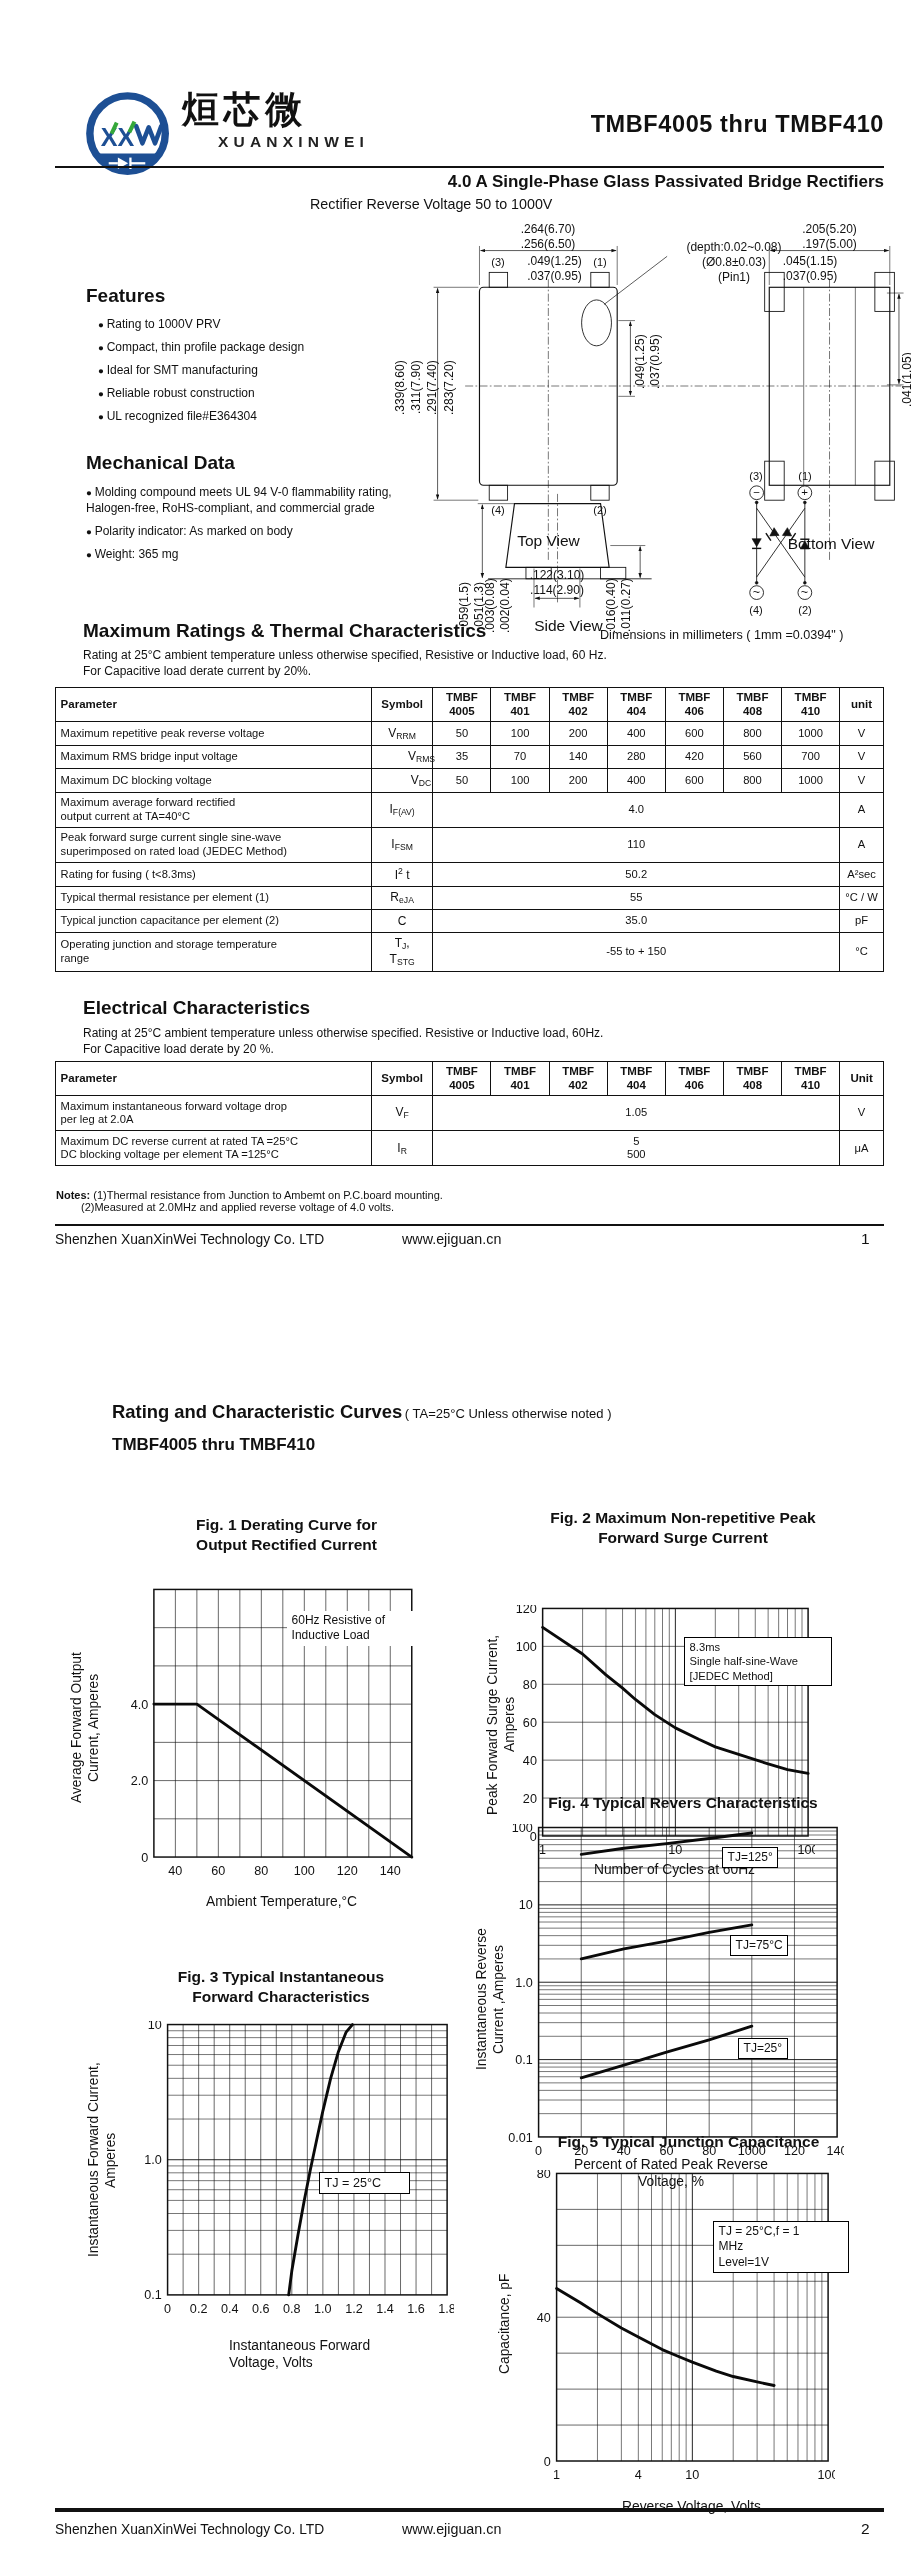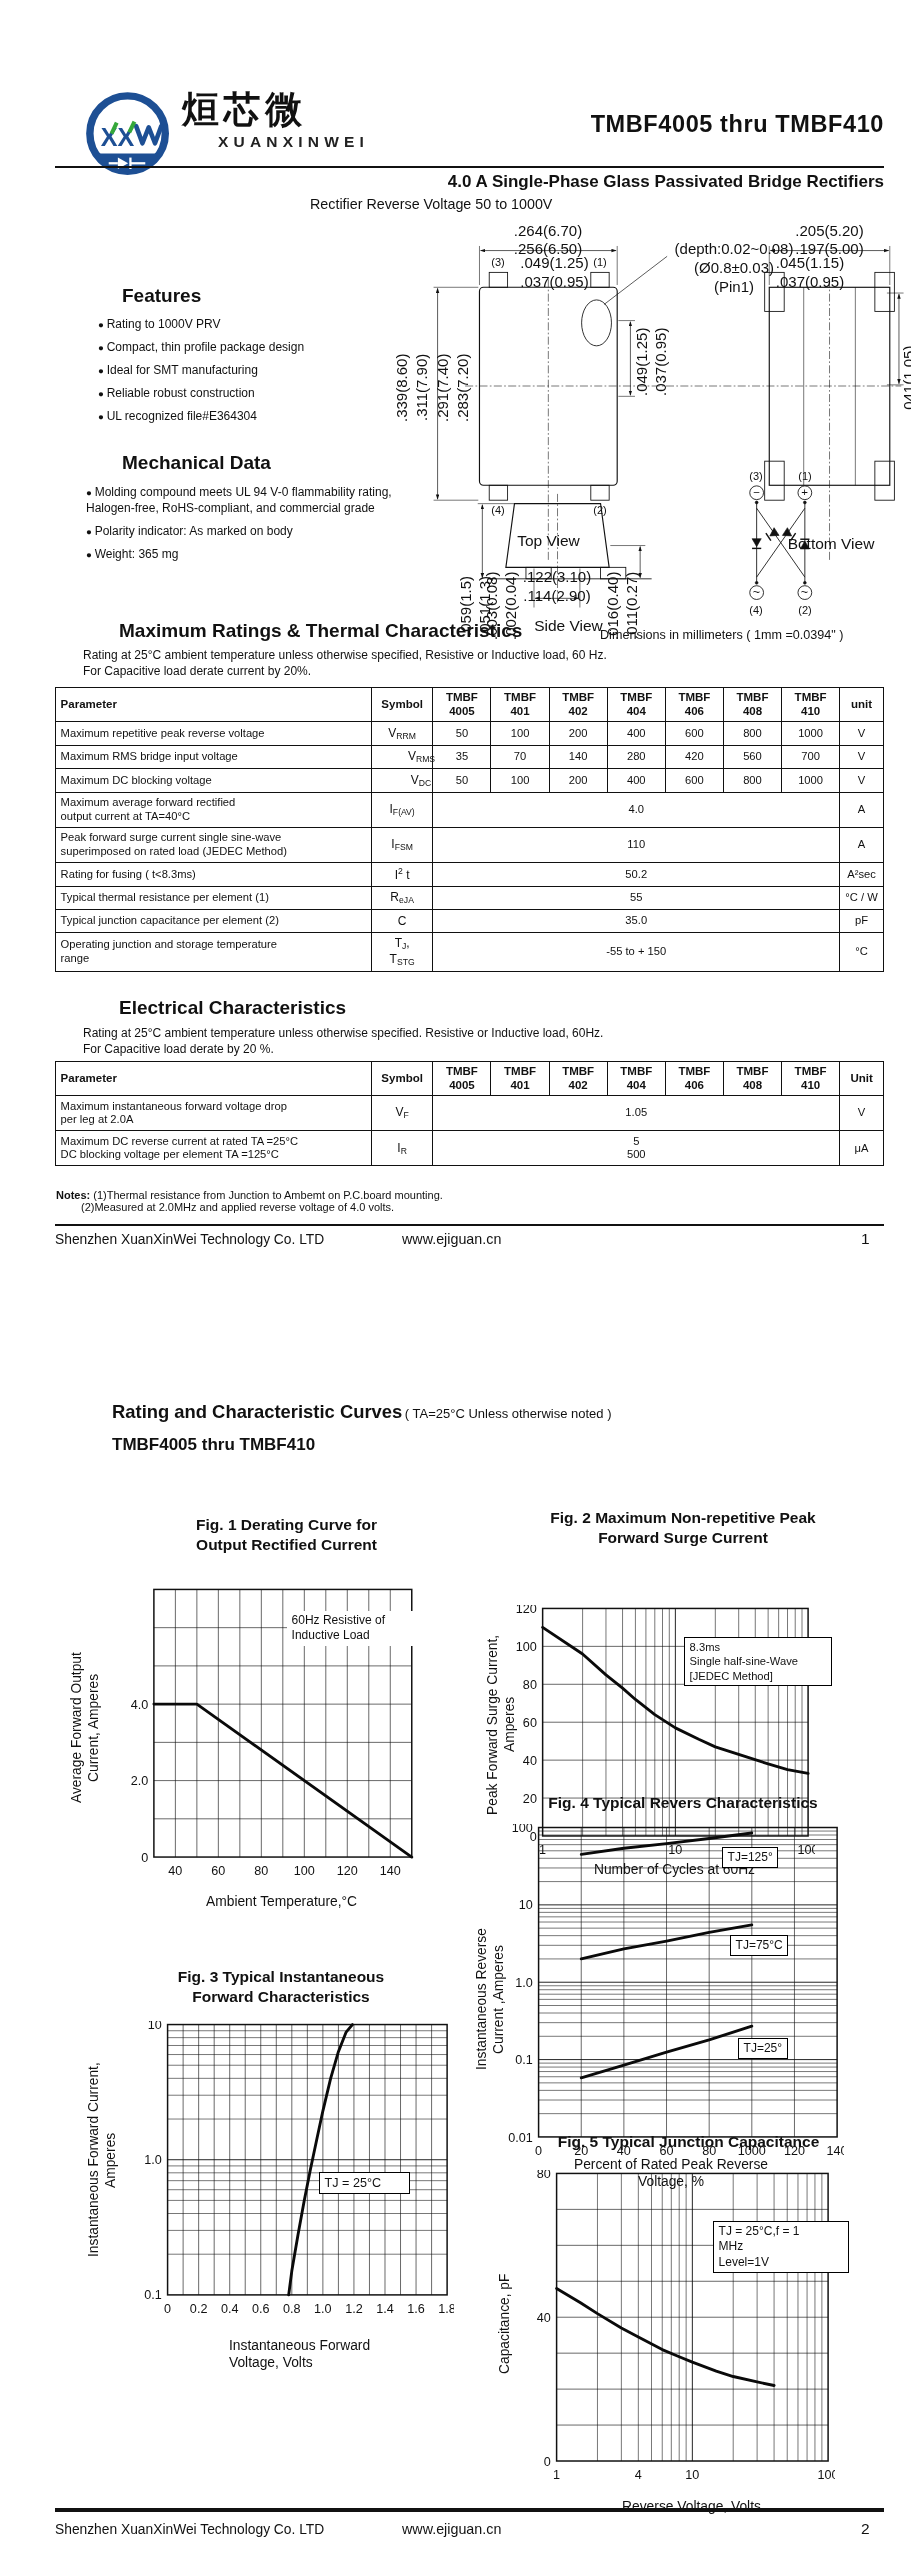--- a/index.html
+++ b/index.html
@@ -10,28 +10,28 @@
   .bold{font-weight:bold;}
   .hline{position:absolute;background:#111;}
   
   #part-title{position:absolute;right:28px;top:111px;width:470px;text-align:right;
               font-size:23.5px;font-weight:bold;letter-spacing:0.6px;}
   #subtitle{position:absolute;right:28px;top:172px;width:574px;text-align:right;font-size:17px;font-weight:bold;}
   #subtitle2{position:absolute;right:28px;top:196px;width:574px;text-align:left;font-size:14.3px;}
   #logo-cn{position:absolute;left:182px;top:85px;font-size:37px;font-weight:bold;letter-spacing:4.6px;}
   #logo-en{position:absolute;left:185px;top:133px;font-size:15.5px;letter-spacing:5.2px;font-weight:600;color:#222;margin-left:33px;}
   
-  .h2{position:absolute;font-size:19px;font-weight:bold;margin-left:36px;}
+  .h2{position:absolute;font-size:19px;font-weight:bold;}
   .subtxt{position:absolute;font-size:12px;}
   .bullet::before{content:"● ";font-size:9.8px;}
   .blist{position:absolute;font-size:12px;line-height:1.3;}
   .blist .bullet{margin-bottom:7.5px;}
   
   #drawings{position:absolute;left:402px;top:224px;width:505px;height:425px;}
-  #drawings .dl{position:absolute;font-size:15px;text-align:center;line-height:1.25;white-space:pre-line;}
+  #drawings .dl{position:absolute;font-size:12px;text-align:center;line-height:1.25;white-space:pre-line;}
   #drawings .vtext{writing-mode:vertical-rl;transform:rotate(180deg);text-align:center;}
   #drawings .vlabel{font-size:15.5px;}
   
   .dtable{border-collapse:collapse;width:100%;table-layout:fixed;}
   .dtable th,.dtable td{border:1.1px solid #111;white-space:pre-line;vertical-align:middle;}
   .dtable th{font-size:11.5px;padding:3.4px 2.3px;line-height:1.15;}
   .dtable td{font-size:11.2px;padding:3.4px 4.6px;line-height:1.22;}
   .dtable td.c{text-align:center;padding:3.4px 1.1px;}
   .dtable col.parm{width:37.5%;} .dtable col.symb{width:7.3%;}
   .dtable col.modl{width:6.9%;} .dtable col.unit{width:5.2%;}

